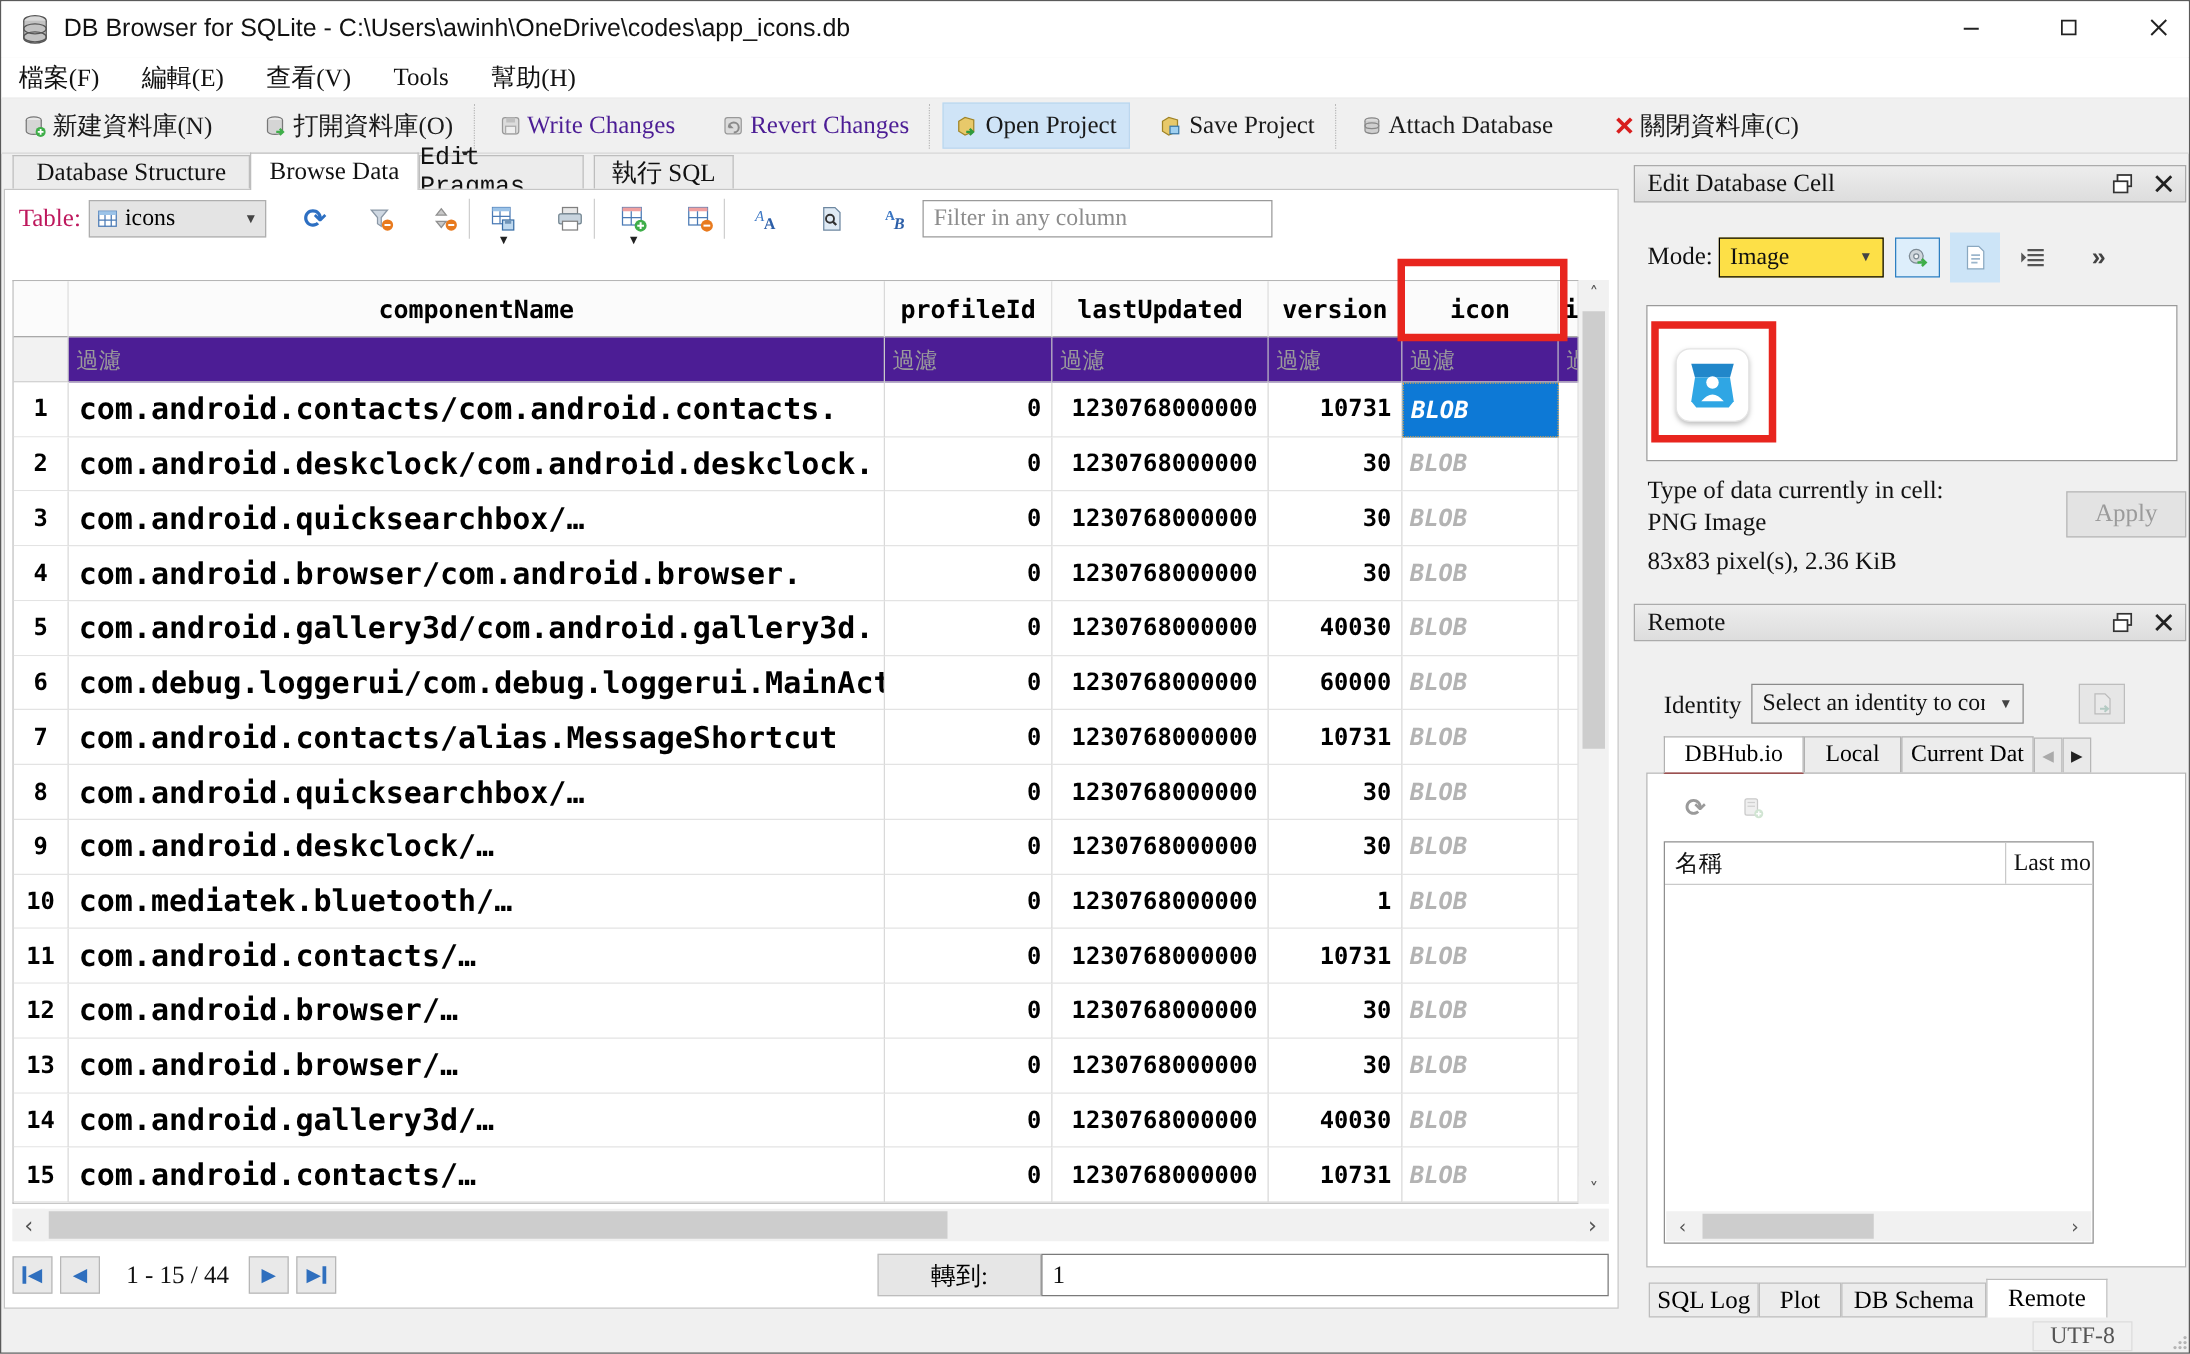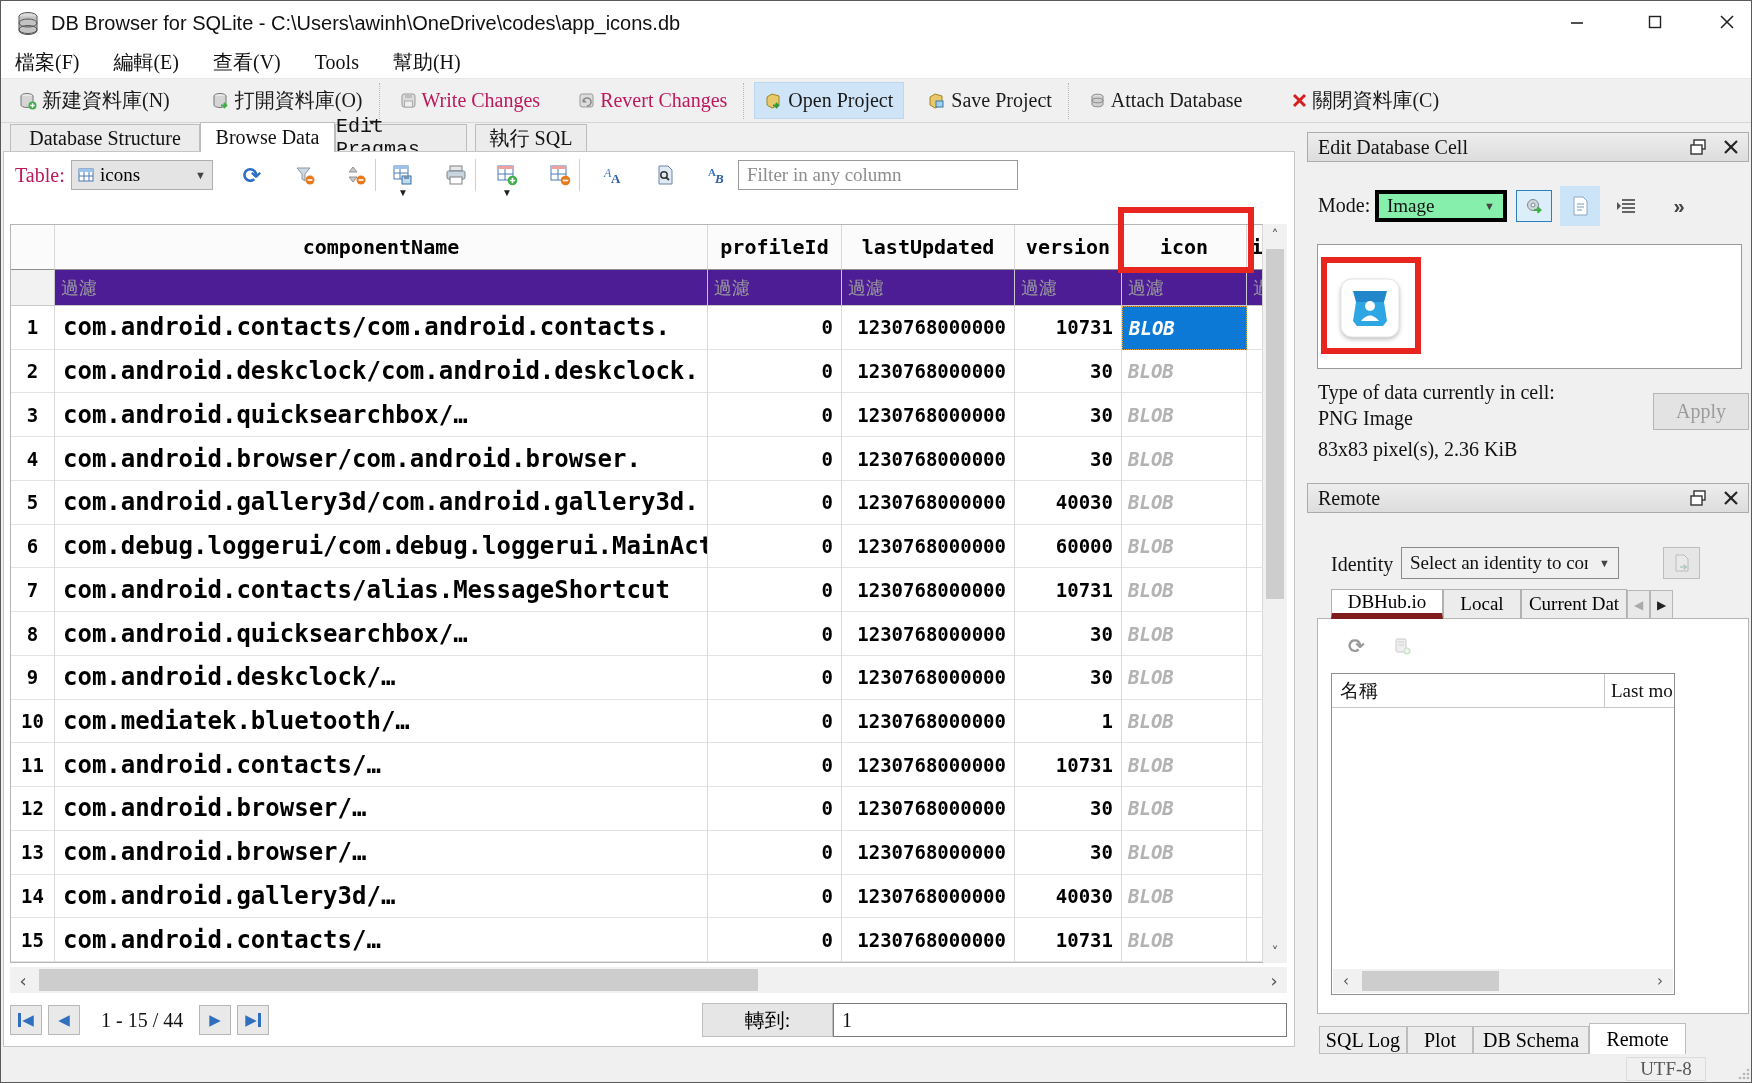--- a/index.html
+++ b/index.html
@@ -11,21 +11,21 @@
   #titlebar{left:0;top:0;width:1752px;height:45px;background:#ffffff;}
   #title-text{left:50px;top:0;height:45px;display:flex;align-items:center;font-size:20px;color:#111;}
   .wbtn{top:0;width:48px;height:42px;display:flex;align-items:center;justify-content:center;color:#222;}
   
   #menubar{left:0;top:45px;width:1752px;height:33px;background:#ffffff;display:flex;align-items:center;padding-left:10px;gap:26px;font-size:20px;color:#111;border-bottom:1px solid #e8e8e8;}
   .menu-item{padding:2px 4px;}
   
   #toolbar{left:0;top:78px;width:1752px;height:44px;background:#f0f0f0;border-bottom:1px solid #d6d6d6;display:flex;align-items:center;font-size:20px;color:#1a1a1a;}
   .tb-sep{width:5px;height:36px;border-left:1px dotted #b9b9b9;margin:0 6px;}
   .tb-btn{display:flex;align-items:center;gap:5px;padding:6px 10px;position:relative;white-space:nowrap;}
-  .tb-btn.disabled{color:#be185d;}
+  .tb-btn.disabled{color:#4c1d95;}
   .tb-btn.hl{background:#cfe4f7;border:1px solid #bcd7ee;}
   .micro-drop{font-size:10px;color:#222;position:absolute;left:50%;transform:translateX(-50%);bottom:-10px;}
   
   .mtab{top:123px;height:27px;display:flex;align-items:center;justify-content:center;font-size:20px;color:#111;background:#ececec;border:1px solid #bdbdbd;border-bottom:none;}
   .mtab.active{top:121px;height:30px;background:#ffffff;z-index:5;}
   
   #left-pane{left:2px;top:150px;width:1292px;height:896px;background:#ffffff;border:1px solid #c5c5c5;}
   
   .ctl-label{font-size:20px;color:#be185d;}
   #table-combo{left:70px;top:159px;width:142px;height:30px;background:#e4e4e4;border:1px solid #aeaeae;display:flex;align-items:center;gap:6px;padding:0 6px;font-size:19px;}
@@ -54,26 +54,26 @@
   .sb-thumb{background:#cdcdcd;position:absolute;}
   .sb-arrow{position:absolute;display:flex;align-items:center;justify-content:center;color:#555;background:#f1f1f1;font-family:"DejaVu Sans",sans-serif;}
   
   .pg-btn{top:1004px;width:32px;height:30px;background:#e9e9e9;border:1px solid #b7b7b7;display:flex;align-items:center;justify-content:center;color:#2f6fbe;font-size:15px;position:absolute;font-family:"DejaVu Sans",sans-serif;}
   .pg-bar{border-left:3px solid #2f6fbe;padding-left:1px;height:14px;display:flex;align-items:center;}
   #goto-btn{left:701px;top:1002px;width:131px;height:34px;background:#e6e6e6;border:1px solid #bdbdbd;display:flex;align-items:center;justify-content:center;font-size:20px;}
   #goto-input{left:832px;top:1002px;width:454px;height:34px;border:1px solid #7a7a7a;font-size:20px;font-family:"Liberation Serif",serif;padding:0 8px;background:#fff;color:#111;}
   
   .dock-title{height:30px;background:linear-gradient(#ededed,#dddddd);border:1px solid #ababab;display:flex;align-items:center;padding:0 10px;font-size:20px;color:#111;font-family:Liberation Serif, serif;}
   .dock-ico{margin-left:auto;display:flex;gap:18px;align-items:center;}
-  .combo{background:#86efac;border:4px solid #000000;display:flex;align-items:center;padding:0 8px;font-size:19px;color:#111;position:absolute;}
+  .combo{background:#fde047;border:1px solid #000000;display:flex;align-items:center;padding:0 8px;font-size:19px;color:#111;position:absolute;}
   .combo .cv{margin-left:auto;font-size:12px;color:#444;}
   .gbtn{position:absolute;display:flex;align-items:center;justify-content:center;}
   .disabled-text{color:#9b9b9b;}
   .rtab{top:588px;height:30px;display:flex;align-items:center;justify-content:center;font-size:19px;background:#ececec;border:1px solid #b1b1b1;position:absolute;overflow:hidden;white-space:nowrap;}
-  .rtab.active{background:#ffffff;border-bottom:6px solid #7f1d1d;z-index:3;}
+  .rtab.active{background:#ffffff;border-bottom:1px solid #7f1d1d;z-index:3;}
   .btab{top:1025px;height:28px;display:flex;align-items:center;justify-content:center;font-size:20px;background:#ececec;border:1px solid #bdbdbd;position:absolute;white-space:nowrap;}
   .btab.active{background:#ffffff;top:1022px;height:31px;border-bottom:none;z-index:3;}
   .redrect{position:absolute;border:6px solid #e8251e;z-index:40;pointer-events:none;}
   svg{display:block;}
 </style>
 </head>
 <body>
 
 <div id="win">
 

